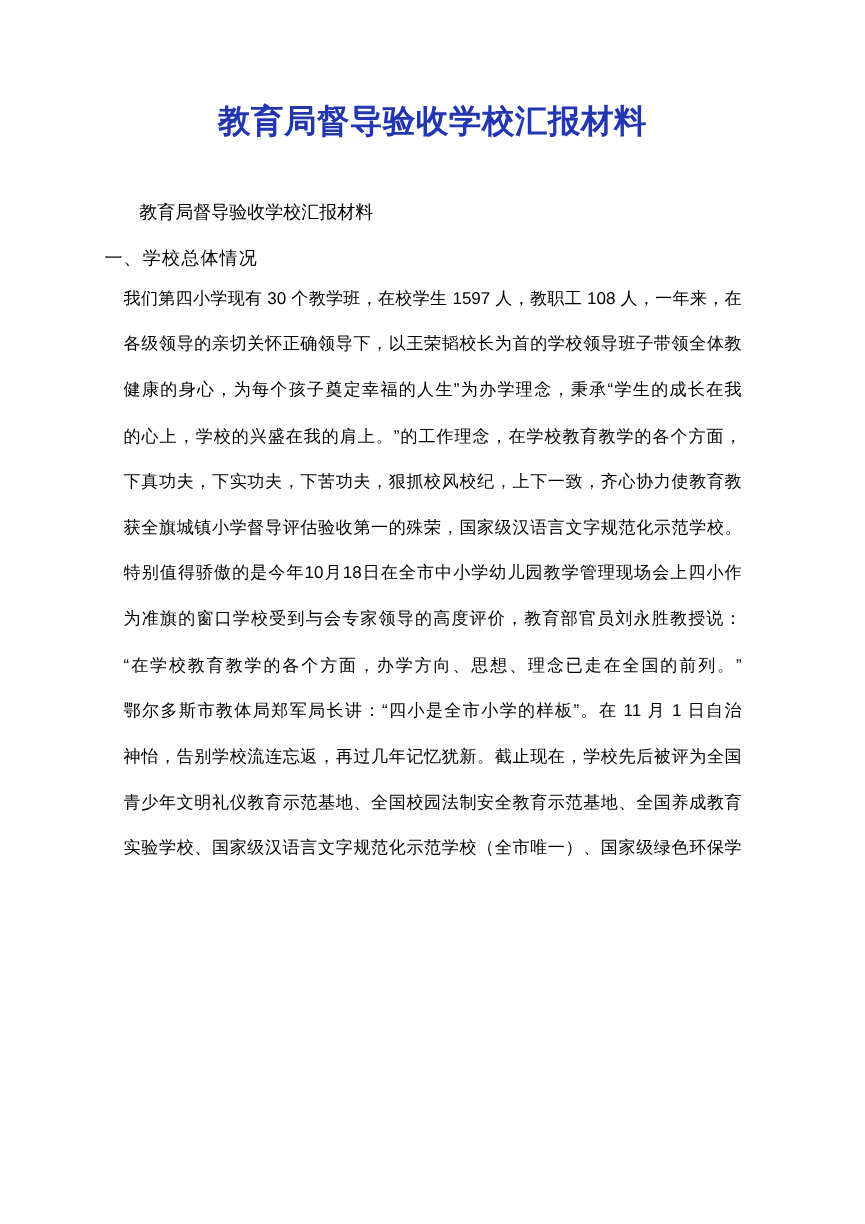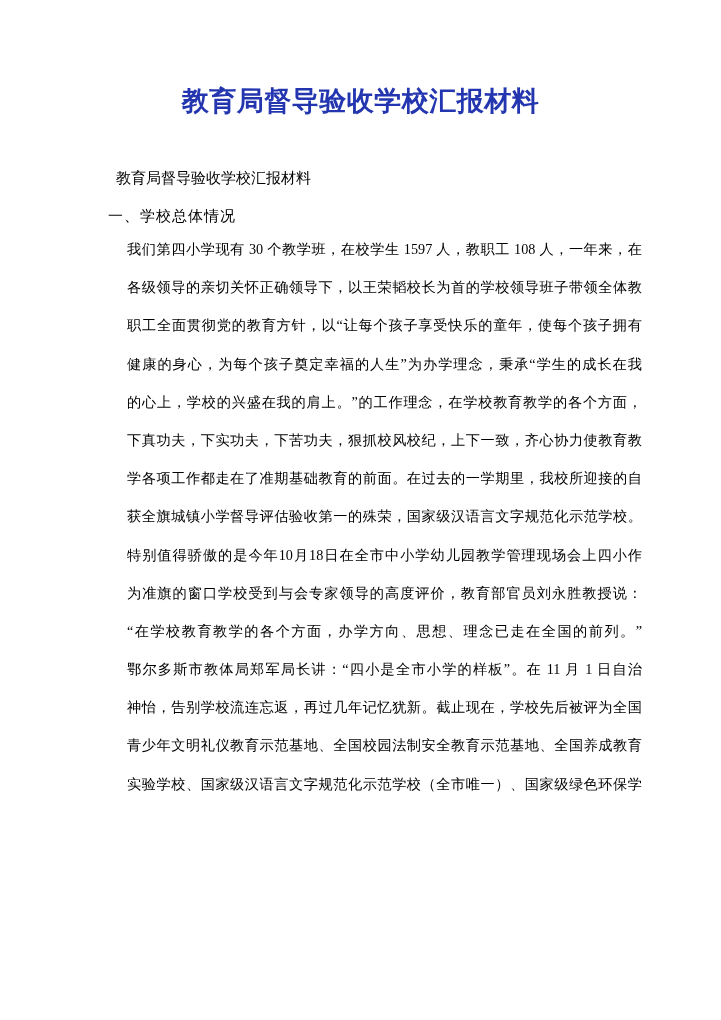--- a/index.html
+++ b/index.html
@@ -6,21 +6,21 @@
     margin: 0;
     padding: 0;
     background: #ffffff;
   }
   .page {
     position: relative;
     width: 690px;
     height: 1020px;
     background: #ffffff;
     overflow: hidden;
-    font-family: Liberation Serif, serif;
+    font-family: Liberation Sans, sans-serif;
     color: #000000;
   }
   .doc-title {
     position: absolute;
     top: 80px;
     left: 0;
     width: 721px;
     text-align: center;
     font-size: 27px;
     font-weight: bold;
@@ -32,32 +32,31 @@
     top: 168px;
     left: 103px;
     width: 515px;
     font-size: 15px;
     line-height: 20px;
     text-indent: 13px;
   }
   .section-heading {
     position: absolute;
     top: 206px;
-    left: 108px;
+    left: 87px;
     width: 515px;
     font-size: 15px;
     line-height: 20px;
     letter-spacing: 1px;
   }
   .body-paragraph {
     position: absolute;
     top: 230px;
     left: 103px;
     width: 515px;
-    margin-left: 24px;
   }
   .body-line {
     height: 38.2px;
     line-height: 38.2px;
     font-size: 14.2px;
     text-align: justify;
     text-align-last: justify;
     text-justify: inter-character;
     overflow: hidden;
     white-space: normal;
@@ -70,25 +69,23 @@
 
   <div class="doc-title" style="color: rgb(35, 54, 176);">教育局督导验收学校汇报材料</div>
 
   <div class="doc-subtitle">教育局督导验收学校汇报材料</div>
 
   <div class="section-heading">一、学校总体情况</div>
 
   <div class="body-paragraph">
       <div class="body-line">我们第四小学现有 30 个教学班，在校学生 1597 人，教职工 108 人，一年来，在</div>
       <div class="body-line">各级领导的亲切关怀正确领导下，以王荣韬校长为首的学校领导班子带领全体教</div>
-      <div class="body-line">职工全面贯彻党的教育方针，以“让每个孩子享受快乐的童年，使每个孩子拥有</div>
       <div class="body-line">健康的身心，为每个孩子奠定幸福的人生”为办学理念，秉承“学生的成长在我</div>
       <div class="body-line">的心上，学校的兴盛在我的肩上。”的工作理念，在学校教育教学的各个方面，</div>
       <div class="body-line">下真功夫，下实功夫，下苦功夫，狠抓校风校纪，上下一致，齐心协力使教育教</div>
-      <div class="body-line">学各项工作都走在了准期基础教育的前面。在过去的一学期里，我校所迎接的自</div>
       <div class="body-line">获全旗城镇小学督导评估验收第一的殊荣，国家级汉语言文字规范化示范学校。</div>
       <div class="body-line">特别值得骄傲的是今年10月18日在全市中小学幼儿园教学管理现场会上四小作</div>
       <div class="body-line">为准旗的窗口学校受到与会专家领导的高度评价，教育部官员刘永胜教授说：</div>
       <div class="body-line">“在学校教育教学的各个方面，办学方向、思想、理念已走在全国的前列。”</div>
       <div class="body-line">鄂尔多斯市教体局郑军局长讲：“四小是全市小学的样板”。在 11 月 1 日自治</div>
       <div class="body-line">神怡，告别学校流连忘返，再过几年记忆犹新。截止现在，学校先后被评为全国</div>
       <div class="body-line">青少年文明礼仪教育示范基地、全国校园法制安全教育示范基地、全国养成教育</div>
       <div class="body-line">实验学校、国家级汉语言文字规范化示范学校（全市唯一）、国家级绿色环保学</div>
     </div>
 

